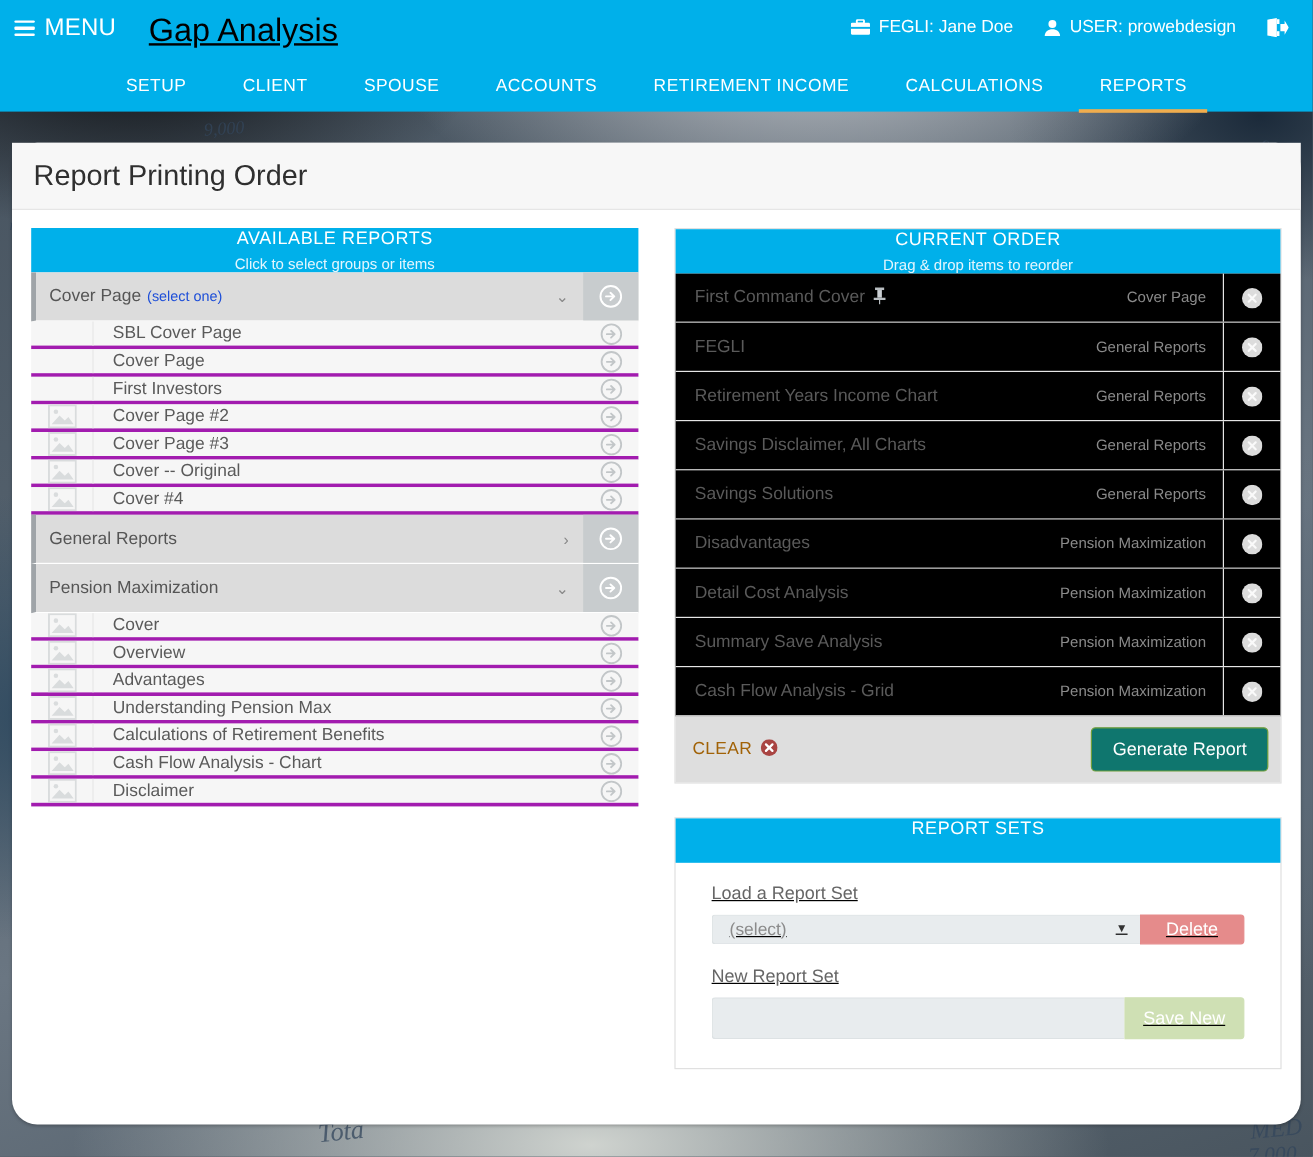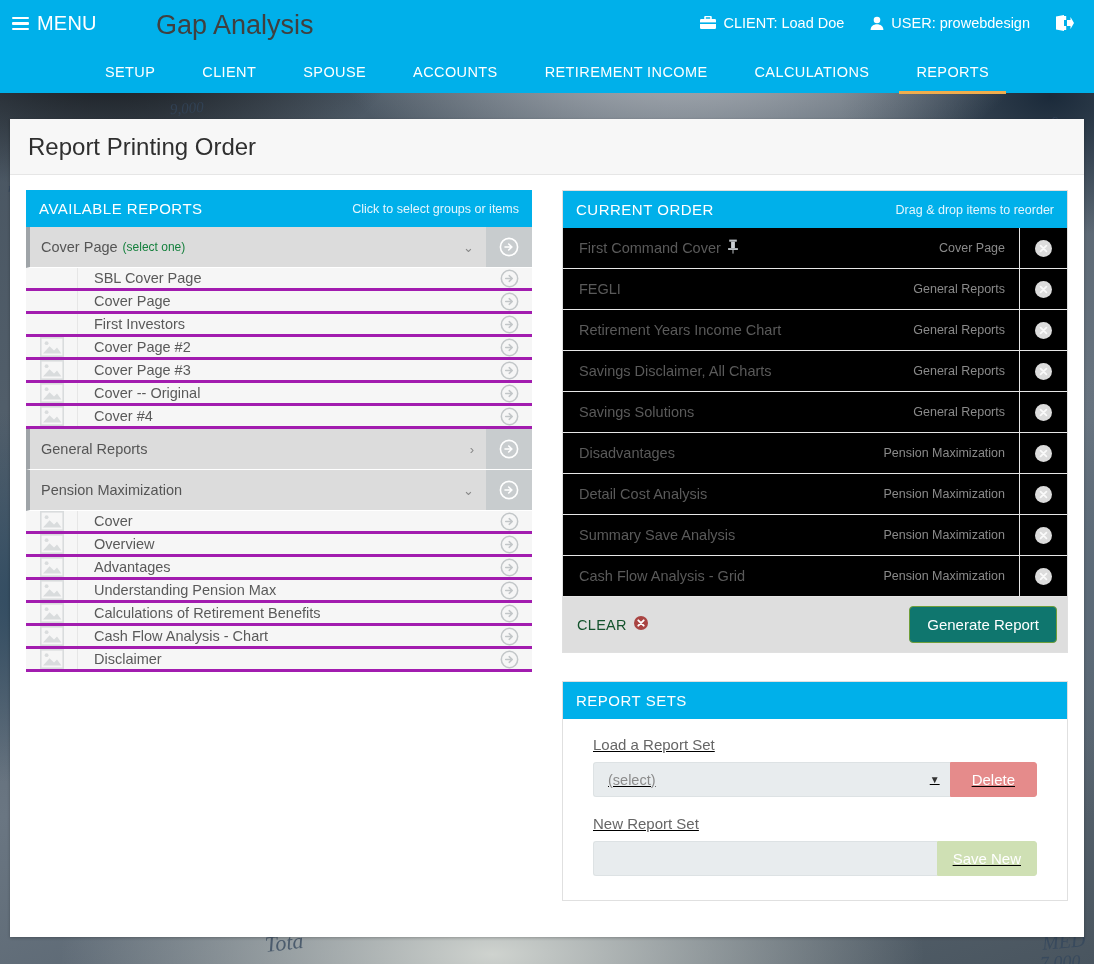--- a/index.html
+++ b/index.html
@@ -39,22 +39,22 @@
   #menu-btn {
     position:absolute; left:12px; top:12px;
     color:#fff; font-size:20px; letter-spacing:.2px;
     display:flex; align-items:center; gap:8px; cursor:pointer;
   }
   #menu-btn .burger { display:inline-block; width:17px; }
   #menu-btn .burger i {
     display:block; height:2.5px; background:#fff; margin:3px 0; border-radius:1px;
   }
   #brand {
-    position:absolute; left:156px; top:10px;
-    color:#404040; font-size:27px; font-weight:400;
+    position:absolute; left:124px; top:10px;
+    color:#000000; font-size:27px; font-weight:400;text-decoration:underline;
   }
   #hdr-right {
     position:absolute; right:20px; top:15px;
     display:flex; align-items:center; gap:26px;
     color:#fff; font-size:14.5px;
   }
   #hdr-right .hitem { display:flex; align-items:center; gap:7px; cursor:pointer; }
   #hdr-right svg { display:block; }
 
   #nav {
@@ -64,52 +64,53 @@
   #nav a {
     color:#fff; text-decoration:none; font-size:14.5px; letter-spacing:.4px;
     padding:8px 17px 11px 17px; display:inline-block; cursor:pointer;
     border-bottom:3px solid transparent;
   }
   #nav a.active { border-bottom-color:#f0ad4e; }
 
   
   #card {
     position:absolute; left:10px; top:119px; width:1074px; height:818px;
-    background:#fff; z-index:5; box-shadow:0 1px 3px rgba(0,0,0,.25);
+    background:#fff; z-index:5; box-shadow:0 1px 3px rgba(0,0,0,.25);border-radius:21px;
   }
   #card-head {
     height:56px; background:#f7f7f7; border-bottom:1px solid #e6e6e6;
     display:flex; align-items:center; padding:0 18px;
   }
   #card-title { font-size:24px; color:#2f2f2f; font-weight:400; }
 
   #card-body { padding:15px 16px; display:flex; gap:30px; }
 
   
   .panel { background:#fff; border:1px solid #dedede; }
   .panel-head {
     background:#00b0ea; color:#fff; height:37px;
     display:flex; align-items:center; justify-content:space-between;
     padding:0 13px;
+    flex-direction:column;
   }
   .panel-head .ph-title { font-size:15px; letter-spacing:.5px; }
   .panel-head .ph-hint { font-size:12.5px; color:#e4f6fe; }
 
   
   #avail { width:506px; border:0; }
   .group-row {
     height:41px; background:#dcdcdc; border-bottom:1px solid #fff;
     display:flex; align-items:stretch; cursor:pointer;
     border-left:4px solid #9fa4a8;
   }
   .group-row .g-label {
     flex:1; display:flex; align-items:center; padding-left:11px;
     font-size:14.5px; color:#555;
   }
-  .group-row .g-label .sub { color:#15803d; font-size:12px; margin-left:5px; }
+  .group-row .g-label .sub { color:#1d4ed8; font-size:12px; margin-left:5px; }
   .group-row .g-chev {
     display:flex; align-items:center; padding-right:12px; color:#888; font-size:13px;
   }
   .group-row .g-add {
     width:46px; background:#c8ccce; display:flex; align-items:center; justify-content:center;
   }
 
   .item-row {
     height:23px; background:#f6f6f6; border-bottom:3px solid #a21caf;
     display:flex; align-items:stretch; cursor:pointer;
@@ -144,36 +145,36 @@
   .order-row .o-del {
     width:48px; border-left:1px solid #e6e6e6;
     display:flex; align-items:center; justify-content:center;
   }
   #order-foot {
     height:55px; background:#dedede;
     display:flex; align-items:center; justify-content:space-between;
     padding:0 10px 0 14px;
   }
   #clear-btn {
-    color:#14532d; font-size:14.5px; display:flex; align-items:center; gap:7px;
+    color:#a16207; font-size:14.5px; display:flex; align-items:flex-start; gap:7px;
     cursor:pointer; letter-spacing:.3px;
   }
   #gen-btn {
     background:#0f766e; border:1px solid #6f9e3a; color:#fff;
     font-size:15px; padding:9px 17px; border-radius:4px; cursor:pointer;
     font-family:"Liberation Sans", sans-serif;
   }
 
   
   #sets { border:1px solid #e0e0e0; }
   #sets-body { padding:17px 30px 24px 30px;text-decoration:underline; }
   #sets-body .lbl { font-size:15px; color:#666; margin-bottom:9px; }
   .inputrow { display:flex; margin-bottom:18px; }
   .fake-select {
-    flex:1; height:35px; background:#e8ecee; border:1px solid #dde2e4;
+    flex:1; height:25px; background:#e8ecee; border:1px solid #dde2e4;
     border-right:0; border-radius:3px 0 0 3px;
     display:flex; align-items:center; justify-content:space-between;
     padding:0 10px 0 14px; color:#8b8b8b; font-size:14.5px; cursor:pointer;
   }
   .fake-select .caret { color:#333; font-size:10px; }
   .fake-input {
     flex:1; height:35px; background:#e8ecee; border:1px solid #dde2e4;
     border-right:0; border-radius:3px 0 0 3px; padding:0 12px;
     color:#8b8b8b; font-size:14.5px; font-family:"Liberation Sans", sans-serif;
   }
@@ -217,21 +218,21 @@
 
   <div id="hdr-right">
     <div class="hitem">
       <span>
         <svg width="16" height="14" viewBox="0 0 16 14">
             <rect x="0" y="3" width="16" height="10" rx="1.2" fill="#fff"></rect>
             <rect x="5" y="0.5" width="6" height="3" rx="1" fill="none" stroke="#fff" stroke-width="1.6"></rect>
             <rect x="0" y="6.4" width="16" height="1.6" fill="#00b0ea"></rect>
           </svg>
       </span>
-      <span>CLIENT: Load Doe</span>
+      <span>FEGLI: Jane Doe</span>
     </div>
     <div class="hitem">
       <span>
         <svg width="14" height="14" viewBox="0 0 14 14">
             <circle cx="7" cy="4" r="3.3" fill="#fff"></circle>
             <path d="M0.6 14c0-3.6 2.9-5.7 6.4-5.7s6.4 2.1 6.4 5.7z" fill="#fff"></path>
           </svg>
       </span>
       <span>USER: prowebdesign</span>
     </div>

